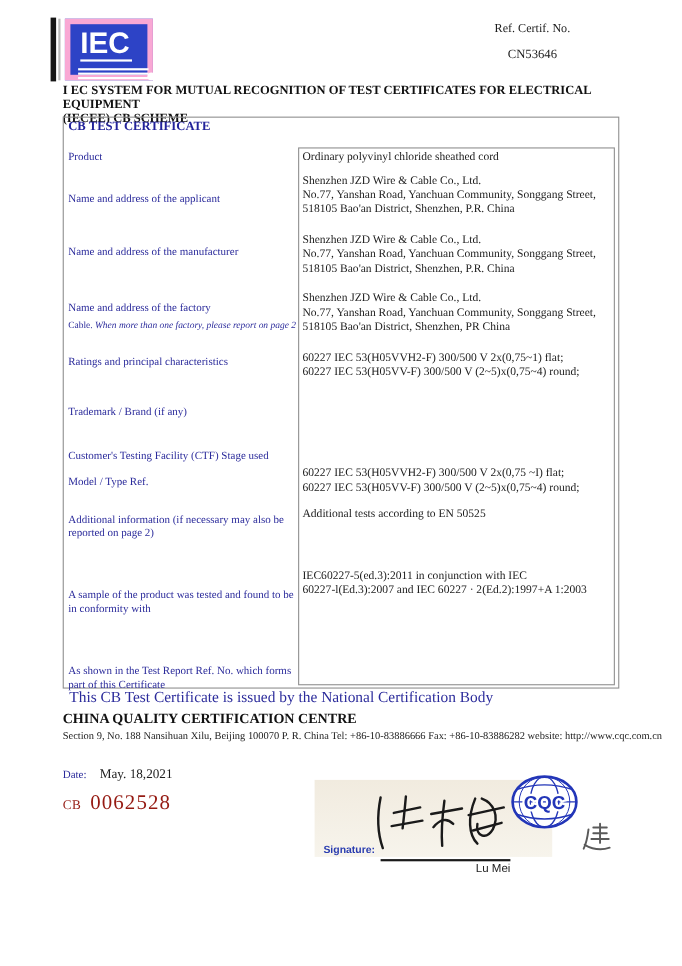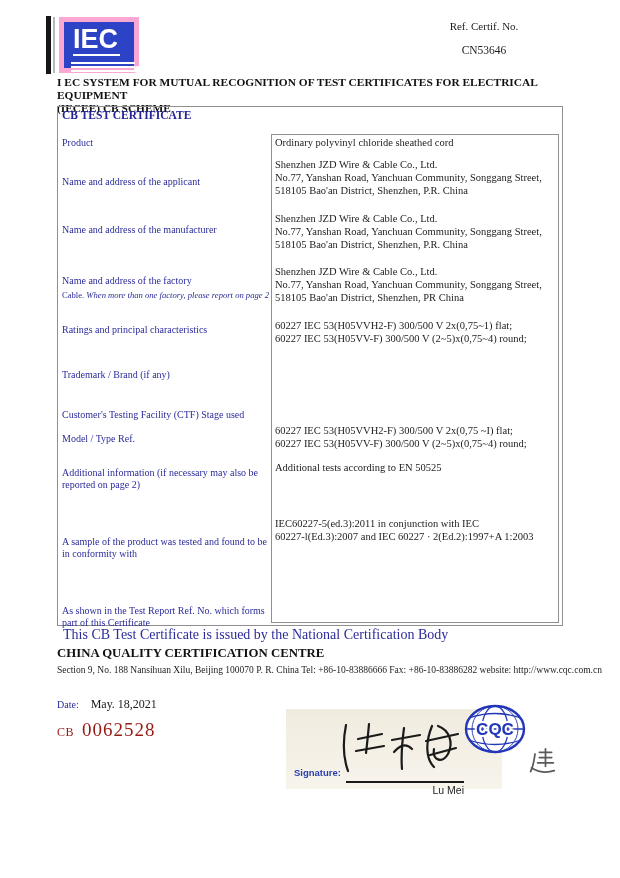--- a/index.html
+++ b/index.html
@@ -43,21 +43,21 @@
   
   .issued-line{position:absolute;left:63px;top:627px;font-size:14px;color:#2b2b9b;font-family:Liberation Serif, serif;}
   .org-name{position:absolute;left:57px;top:646px;font-weight:bold;font-size:12.8px;color:#111;}
   .org-address{position:absolute;left:57px;top:665px;font-size:9.5px;color:#1c1c1c;}
   .date-row{position:absolute;left:57px;top:694px;}
   .date-label{font-size:10px;color:#2b2b9b;}
   .date-value{font-size:12px;color:#1c1c1c;margin-left:8px;}
   .cb-row{position:absolute;left:57px;top:719px;color:#951a12;}
   .cb-prefix{font-size:12px;letter-spacing:0.5px;}
   .cb-number{font-size:19px;letter-spacing:1px;margin-left:4px;}
-  .sig-panel{position:absolute;left:286px;top:709px;width:216px;height:80px;background:linear-gradient(#f1ebdf,#f7f4ec);}
+  .sig-panel{position:absolute;left:286px;top:709px;width:216px;height:70px;background:linear-gradient(#f1ebdf,#f7f4ec);}
   .sig-label{position:absolute;left:8px;top:58px;font-family:"Liberation Sans",sans-serif;font-weight:bold;font-size:9.5px;color:#2a3db0;}
   .sig-strokes{position:absolute;left:46px;top:6px;}
   .sig-line{position:absolute;left:60px;top:72px;width:118px;height:2px;background:#1a1a1a;}
   .sig-name{position:absolute;left:60px;top:75px;width:118px;text-align:right;font-family:"Liberation Sans",sans-serif;font-size:10.5px;color:#222;}
   .cqc-logo{position:absolute;left:462px;top:701px;}
   .stamp{position:absolute;left:528px;top:747px;}
 </style>
 </head>
 <body>
 

